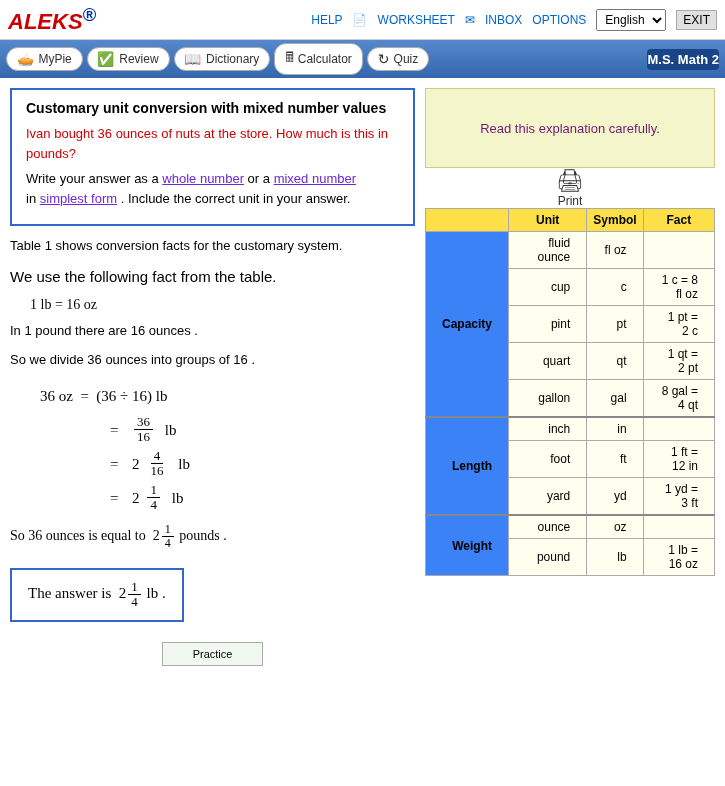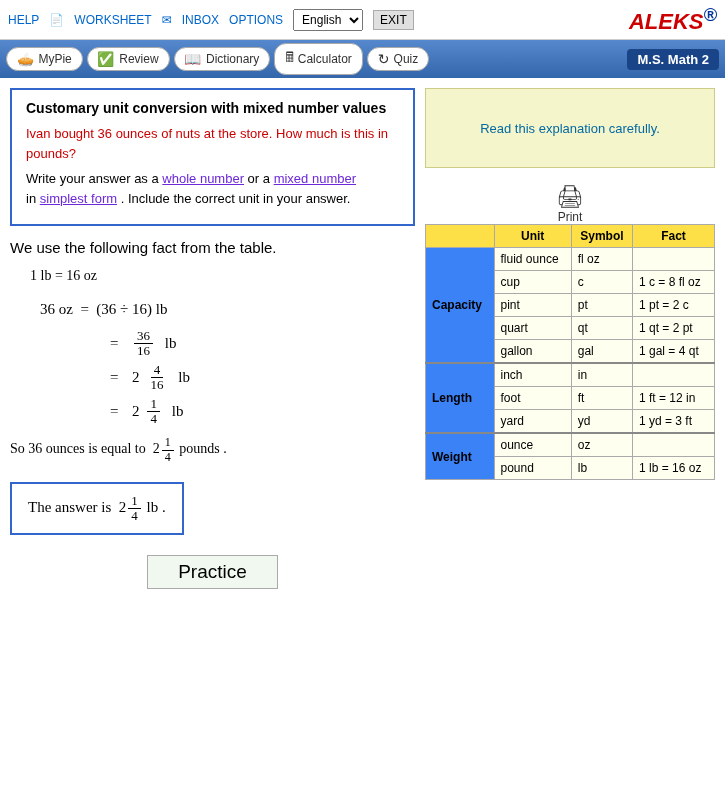--- a/index.html
+++ b/index.html
@@ -11,35 +11,35 @@
     #logo span { color: #cc0000; }
     #header-links { display: flex; align-items: center; gap: 10px; font-size: 12px; color: #0066cc; }
     #header-links a { color: #0066cc; text-decoration: none; }
     #lang-select { padding: 2px 4px; font-size: 12px; }
     #exit-btn { background: #e0e0e0; border: 1px solid #aaa; padding: 2px 6px; font-size: 12px; cursor: pointer; }
 
     
     #navbar { display: flex; align-items: center; background: linear-gradient(180deg, #5588cc 0%, #3366aa 100%); padding: 3px 6px; gap: 4px; }
     .nav-btn { display: flex; align-items: center; gap: 4px; background: #fff; border: 1px solid #aaa; border-radius: 12px; padding: 3px 10px; font-size: 12px; cursor: pointer; color: #333; }
     .nav-btn .nav-icon { font-size: 14px; }
-    #ms-label { margin-left: auto; color: #fff; font-weight: bold; font-size: 13px; background: #1a4488; padding: 3px 10px; border-radius: 4px; }
+    #ms-label { margin-left: auto; color: #fff; font-weight: bold; font-size: 13px; background: #1a4488; padding: 3px 0; border-radius: 4px; }
 
     
     #main { display: flex; padding: 10px; gap: 10px; }
     #left-panel { flex: 1; }
     #right-panel { width: 290px; }
 
     
     #problem-box { border: 2px solid #3366cc; padding: 10px 14px; margin-bottom: 10px; font-size: 13px; }
     #problem-box h3 { font-size: 14px; font-weight: bold; margin-bottom: 8px; }
     #problem-box p { margin-bottom: 6px; line-height: 1.5; }
     .link-text { color: #6d28d9; text-decoration: underline; cursor: pointer; }
 
     
-    #explanation-box { background: #f5f5cc; border: 1px solid #cccc88; text-align: center; font-size: 13px; color: #0369a1; min-height: 80px; display: flex; align-items: center; justify-content: center; margin-bottom: 16px; }
+    #explanation-box { background: #f5f5cc; border: 1px solid #cccc88; text-align: center; font-size: 13px; color: #701a75; min-height: 80px; display: flex; align-items: center; justify-content: center; margin-bottom: 0; }
 
     
     #print-area { text-align: center; }
     #print-btn { display: inline-flex; flex-direction: column; align-items: center; cursor: pointer; font-size: 12px; color: #333; border: none; background: none; }
     #print-icon { font-size: 22px; }
 
     
     .content-text { font-size: 13px; margin: 8px 0; line-height: 1.6; }
     .math-line { font-size: 14px; margin: 6px 0 6px 20px; font-family: 'Times New Roman', serif; }
 
@@ -48,51 +48,51 @@
     .math-steps .step { display: flex; align-items: center; gap: 6px; margin: 4px 0; }
     .fraction { display: inline-flex; flex-direction: column; align-items: center; vertical-align: middle; line-height: 1.1; margin: 0 2px; }
     .fraction .num { border-bottom: 1px solid #000; padding: 0 3px; font-size: 13px; }
     .fraction .den { padding: 0 3px; font-size: 13px; }
 
     
     #answer-box { border: 2px solid #3366cc; padding: 10px 16px; display: inline-block; margin: 10px 0; font-size: 15px; font-family: 'Times New Roman', serif; }
 
     
     #practice-area { text-align: center; margin: 10px 0; }
-    #practice-btn { background: #f0f8f0; border: 1px solid #aaa; padding: 5px 30px; font-size: 19px; cursor: pointer; }
+    #practice-btn { background: #f0f8f0; border: 1px solid #aaa; padding: 5px 30px; font-size: 11px; cursor: pointer; }
 
     
     #table1 { width: 100%; }
     #table1-title { text-align: center; font-weight: bold; font-size: 14px; margin-bottom: 6px; }
     #conv-table { width: 100%; border-collapse: collapse; font-size: 12px; }
     #conv-table th { background: #fde047; border: 1px solid #aaa; padding: 4px 6px; font-weight: bold; text-align: center; }
-    #conv-table td { border: 1px solid #aaa; padding: 4px 6px; text-align: left; }
+    #conv-table td { border: 1px solid #aaa; padding: 4px 16px; text-align: right; }
     .category-cell { background: #3b82f6; font-weight: bold; vertical-align: middle; text-align: center; }
     .data-row { background: #fffff0; }
 
     .section-divider { border-top: 2px solid #888; }
   </style>
 </head>
 <body>
 
 <div id="header">
+  <div id="logo">
+    <span>ALEKS</span><sup>®</sup>
+  </div>
   <div id="header-links">
     <a href="#">HELP</a>
     <span>📄</span>
     <a href="#">WORKSHEET</a>
     <span>✉</span>
     <a href="#">INBOX</a>
     <a href="#">OPTIONS</a>
     <select id="lang-select">
       <option>English</option>
     </select>
     <button id="exit-btn">EXIT</button>
-  </div>
-  <div id="logo">
-    <span>ALEKS</span><sup>®</sup>
   </div>
 </div>
 
 <div id="navbar">
   <button class="nav-btn">
     <span class="nav-icon">🥧</span>
     <span>MyPie</span>
   </button>
   <button class="nav-btn">
     <span class="nav-icon">✅</span>
@@ -127,32 +127,35 @@
         <a href="#" class="link-text">whole number</a>
         <span>or a</span>
         <a href="#" class="link-text">mixed number</a><br>
         <span>in</span>
         <a href="#" class="link-text">simplest form</a>
         <span>. Include the correct unit in your answer.</span>
       </p>
     </div>
 
     
+    <p class="content-text">Table 1 shows conversion facts for the customary system.</p>
 
     
     <p class="content-text" style="font-size:15px; margin-top:0;">
       <span>We use the following fact from the table.</span>
     </p>
 
     
     <div class="math-line">
       <span>1 lb = 16 oz</span>
     </div>
 
     
+    <p class="content-text">In 1 pound there are 16 ounces .</p>
+    <p class="content-text">So we divide 36 ounces into groups of 16 .</p>
 
     
     <div class="math-steps">
 
       <div class="step">
         <span>36 oz &nbsp;= &nbsp;(36 ÷ 16) lb</span>
       </div>
 
       <div class="step" style="margin-left: 70px;">
         <span>= &nbsp;</span>
@@ -252,21 +255,21 @@
             <td>1 pt = 2 c</td>
           </tr>
           <tr class="data-row">
             <td>quart</td>
             <td>qt</td>
             <td>1 qt = 2 pt</td>
           </tr>
           <tr class="data-row">
             <td>gallon</td>
             <td>gal</td>
-            <td>1 gal = 4 qt</td>
+            <td>8 gal = 4 qt</td>
           </tr>
 
           <tr class="section-divider data-row">
             <td class="category-cell" rowspan="3">Length</td>
             <td>inch</td>
             <td>in</td>
             <td></td>
           </tr>
           <tr class="data-row">
             <td>foot</td>

